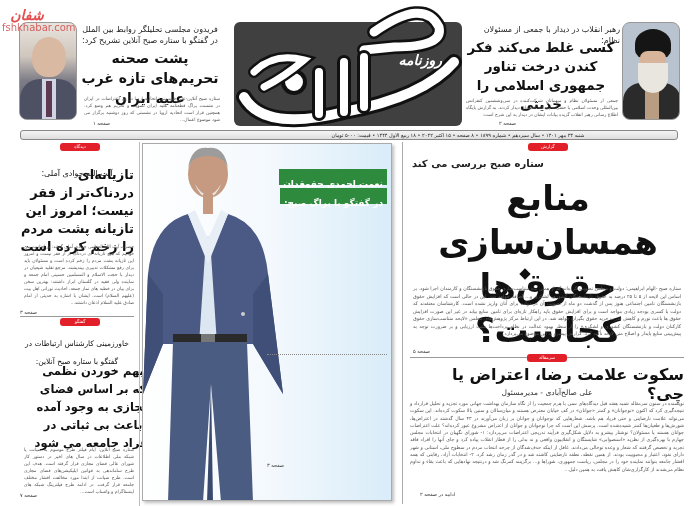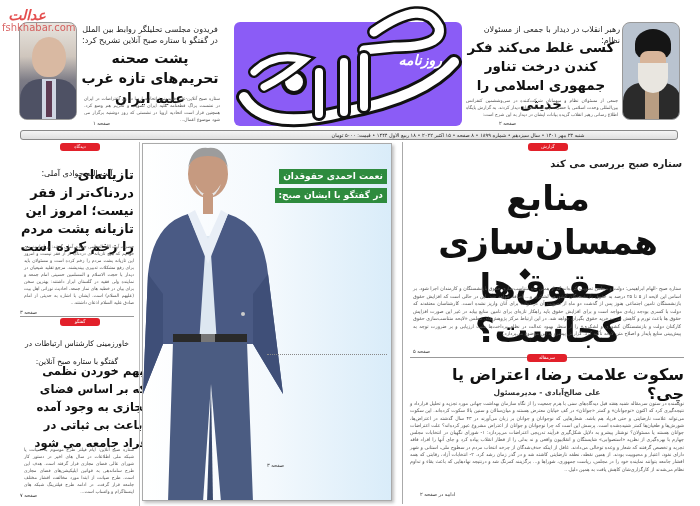--- a/index.html
+++ b/index.html
@@ -19,21 +19,21 @@
   .tl-photo .head { position:absolute; left: 12px; top: 14px; width: 34px; height: 40px; border-radius: 50% 50% 45% 45%; background: #d9b9a2; }
   .tl-photo .suit { position:absolute; left: 0; top: 56px; width: 58px; height: 42px; background: #4e5164; border-radius: 20px 20px 0 0; }
   .tl-photo .shirt { position:absolute; left: 22px; top: 56px; width: 14px; height: 42px; background: #cfd5e2; }
   .tl-photo .tie { position:absolute; left: 26px; top: 58px; width: 6px; height: 36px; background: #5d3a52; }
   .tl-kicker { left: 80px; top: 24px; width: 140px; font-size: 8px; line-height: 11px; text-align: center; color: #222; }
   .tl-title { left: 80px; top: 48px; width: 140px; font-size: 14px; font-weight: bold; line-height: 20px; text-align: center; }
   .tl-body { left: 84px; top: 95px; width: 136px; font-size: 4.5px; line-height: 7px; color: #555; text-align: justify; }
   .tl-page { left: 80px; top: 120px; width: 30px; font-size: 5px; color: #333; }
 
   
-  .masthead { left: 234px; top: 22px; width: 228px; height: 104px; background: #8b5cf6; border-radius: 6px; overflow: visible; }
+  .masthead { left: 234px; top: 22px; width: 228px; height: 104px; background: #404040; border-radius: 6px; overflow: visible; }
   .mast-logo { position: absolute; left: -10px; top: -20px; width: 240px; height: 130px; }
   .mast-sub { position: absolute; right: 20px; top: 30px; color: #fff; font-size: 14px; font-weight: bold; font-style: italic; }
 
   
   .tr-photo { left: 622px; top: 22px; width: 58px; height: 98px; border-radius: 8px; overflow: hidden; background: #b9c3cf; border: 1px solid #999; }
   .tr-photo .turban { position:absolute; left: 12px; top: 6px; width: 36px; height: 30px; border-radius: 50% 50% 30% 30%; background: #151515; }
   .tr-photo .face { position:absolute; left: 17px; top: 28px; width: 26px; height: 22px; border-radius: 30%; background: #d8b59a; }
   .tr-photo .beard { position:absolute; left: 15px; top: 40px; width: 30px; height: 30px; border-radius: 0 0 50% 50%; background: #e9e6e0; }
   .tr-photo .robe { position:absolute; left: 0; top: 60px; width: 58px; height: 38px; background: #2b2b2b; border-radius: 18px 18px 0 0; }
   .tr-photo .inner { position:absolute; left: 22px; top: 62px; width: 14px; height: 36px; background: #b89d82; }
@@ -57,46 +57,46 @@
   .lc2-kicker { left: 20px; top: 335px; width: 114px; font-size: 7.5px; line-height: 18px; text-align: center; }
   .lc2-title { left: 34px; top: 362px; width: 118px; font-size: 11.5px; font-weight: bold; line-height: 18px; text-align: center; }
   .lc2-body { left: 24px; top: 446px; width: 110px; font-size: 4.5px; line-height: 7px; color: #555; text-align: justify; }
   .lc2-page { left: 20px; top: 492px; width: 114px; font-size: 5px; color: #333; text-align: left; }
   .v-divider { left: 139px; top: 142px; width: 1px; height: 364px; background: #bbb; }
 
   
   .feature { left: 142px; top: 143px; width: 250px; height: 358px; border: 1px solid #aaa;
     background: linear-gradient(90deg,#ffffff 0%,#f4f9fd 50%,#d9ecf9 100%); box-shadow: 2px 2px 3px rgba(0,0,0,.25); overflow: hidden; }
   .person { position:absolute; left: 0; top: 0; width: 140px; height: 358px; }
-  .green-label { position:absolute; right: 4px; height: 15px; background: #2e8b3e; color: #fff; font-size: 9px; line-height: 15px; padding: 0 4px; font-weight: bold; white-space: nowrap; }
+  .green-label { position:absolute; right: 4px; height: 15px; background: #2e8b3e; color: #fff; font-size: 9px; line-height: 15px; padding: 8px 4px; font-weight: bold; white-space: nowrap; }
   .gl1 { top: 25px; }
   .gl2 { top: 44px; }
   .feat-title { position:absolute; right: 8px; top: 74px; width: 125px; font-size: 14.5px; font-weight: bold; line-height: 21px; text-align: center; }
   .feat-dots { position:absolute; right: 4px; top: 210px; width: 120px; border-top: 1px dotted #888; }
   .feat-quote { position:absolute; right: 8px; top: 216px; width: 118px; font-size: 9.5px; font-weight: bold; line-height: 16px; text-align: center; color: #222; }
   .feat-page { position:absolute; left: 124px; top: 318px; font-size: 5px; color: #333; }
 
   
-  .rc-kicker { left: 412px; top: 158px; width: 270px; font-size: 10px; font-weight: bold; text-align: right; color: #222; }
+  .rc-kicker { left: 412px; top: 158px; width: 270px; font-size: 10px; font-weight: bold; text-align: left; color: #222; }
   .rc-title { left: 408px; top: 176px; width: 280px; font-size: 34px; font-weight: bold; line-height: 44px; text-align: center; letter-spacing: -1px; }
   .rc-star { left: 521px; top: 270px; width: 8px; height: 8px; background: #111; transform: rotate(45deg); }
   .rc-body { left: 413px; top: 285px; width: 268px; font-size: 4.8px; line-height: 7.5px; color: #555; text-align: justify; }
   .rc-page { left: 413px; top: 348px; width: 268px; font-size: 5px; color: #333; text-align: left; }
   .rc-divider { left: 410px; top: 357px; width: 274px; height: 1px; background: #999; }
   .ed-title { left: 410px; top: 365px; width: 274px; font-size: 16px; font-weight: bold; }
-  .ed-author { left: 410px; top: 388px; width: 274px; font-size: 7.5px; font-weight: bold; text-align: center; color: #333; }
+  .ed-author { left: 410px; top: 388px; width: 274px; font-size: 7.5px; font-weight: normal; text-align: center; color: #333; }
   .ed-body { left: 410px; top: 400px; width: 274px; font-size: 4.8px; line-height: 7.3px; color: #555; text-align: justify; }
   .ed-cont { left: 410px; top: 491px; width: 274px; font-size: 5px; color: #333; text-align: left; padding-left: 10px; }
   .ed-frame { left: 402px; top: 142px; width: 1px; height: 362px; background: #aaa; }
 </style>
 </head>
 <body>
 
 <div class="abs watermark">
-  <span class="wm-fa">عدالت</span>
+  <span class="wm-fa">شفان</span>
   <span class="wm-en">fshkhabar.com</span>
 </div>
 
 <div class="abs tl-photo">
   <div class="head"></div>
     <div class="suit"></div>
     <div class="shirt"></div>
     <div class="tie"></div>
 </div>
 <div class="abs tl-kicker">فریدون مجلسی تحلیلگر روابط بین الملل در گفتگو با ستاره صبح آنلاین تشریح کرد:</div>
@@ -161,21 +161,21 @@
     <path d="M45 25 Q48 2 65 4 Q82 2 85 25 Q82 12 65 12 Q48 12 45 25 Z" fill="#9c9c9c"></path>
     <path d="M52 40 Q65 62 78 40 Q74 52 65 54 Q56 52 52 40 Z" fill="#e6e6e6"></path>
     <rect x="60" y="50" width="10" height="20" fill="#c69a80"></rect>
     <rect x="30" y="190" width="74" height="8" fill="#2a2a2a"></rect>
     <rect x="58" y="190" width="14" height="8" fill="#777"></rect>
     <path d="M30 198 L104 198 L110 358 L78 358 L68 240 L60 358 L25 358 Z" fill="#4b5c82"></path>
     <path d="M68 240 L70 358 L64 358 Z" fill="#3a4a6e"></path>
     <circle cx="100" cy="170" r="2" fill="#ccc"></circle>
   </svg>
   <div class="green-label gl1">نعمت احمدی حقوقدان</div>
-  <div class="green-label gl2">در گفتگو با ایشان صبح:</div>
+  <div class="green-label gl2">در گفتگو با پراگ صبح:</div>
   <div class="feat-dots"></div>
   <div class="feat-page">صفحه ۳</div>
 </div>
 
 <div class="abs ed-frame"></div>
 <div class="abs redtab" style="left:528px;top:143px;width:40px;">گزارش</div>
 <div class="abs rc-kicker">ستاره صبح بررسی می کند</div>
 <div class="abs rc-title">منابع همسان‌سازی حقوق‌ها کجاست؟</div>
 <div class="abs rc-star"></div>
 <div class="abs rc-body">ستاره صبح -الهام ابراهیمی: دولت و مجلس تصویب کرده‌اند که از همین ماه متناسب‌سازی حقوق بازنشستگان و کارمندان اجرا شود. بر اساس این لایحه از ۵ تا ۲۵ درصد به حقوق بازنشستگان کشوری، لشکری و... اضافه خواهد شد. این در حالی است که افزایش حقوق بازنشستگان تامین اجتماعی هنوز پس از گذشت دو ماه از تصویب آن در دولت برای آنان واریز نشده است. کارشناسان معتقدند که دولت با کسری بودجه زیادی مواجه است و برای افزایش حقوق باید راهکار تازه‌ای برای تامین منابع بیابد در غیر این صورت افزایش حقوق ها باعث تورم و کاهش قدرت خرید حقوق بگیران خواهد شد. در این ارتباط مرکز پژوهش‌های مجلس «لایحه متناسب‌سازی حقوق کارکنان دولت و بازنشستگان کشوری و لشکری» را از منظر بهبود عدالت در نظام پرداخت‌ها مثبت ارزیابی و بر ضرورت توجه به پیش‌بینی منابع پایدار و اصلاح متن لایحه تأکید کرد. گزارش پیشرو به این موضوع می‌پردازد.</div>

